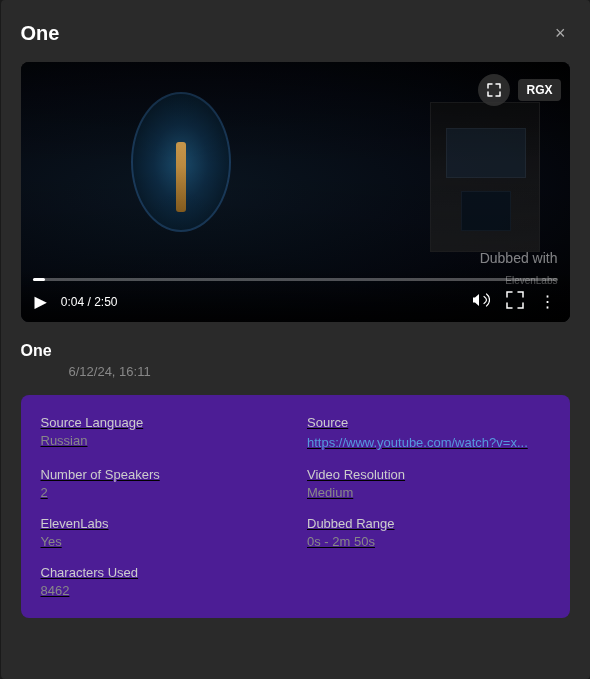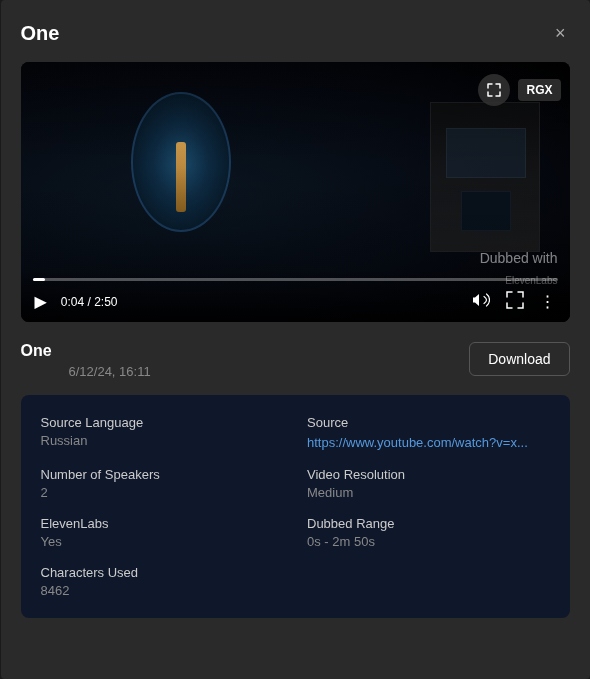--- a/index.html
+++ b/index.html
@@ -167,23 +167,24 @@
       background: transparent;
       border: 1px solid #555555;
       color: #ffffff;
       padding: 8px 18px;
       border-radius: 6px;
       cursor: pointer;
       font-size: 14px;
       white-space: nowrap;
     }
     .details-card {
-      background: #0f172a;
+      background: #4c1d95;
       border-radius: 8px;
       padding: 20px;
+      text-decoration: underline;
     }
     .details-grid {
       display: grid;
       grid-template-columns: 1fr 1fr;
       gap: 16px 24px;
     }
     .detail-item {}
     .detail-label {
       color: #cccccc;
       font-size: 13px;
@@ -267,21 +268,20 @@
         </div>
       </div>
     </div>
   </div>
 
   <div class="info-section">
     <div>
       <div class="info-title">One</div>
       <div class="info-date">6/12/24, 16:11</div>
     </div>
-    <button class="download-btn">Download</button>
   </div>
 
   <div class="details-card">
     <div class="details-grid">
 
       <div class="detail-item">
         <div class="detail-label">Source Language</div>
         <div class="detail-value">Russian</div>
       </div>
 

